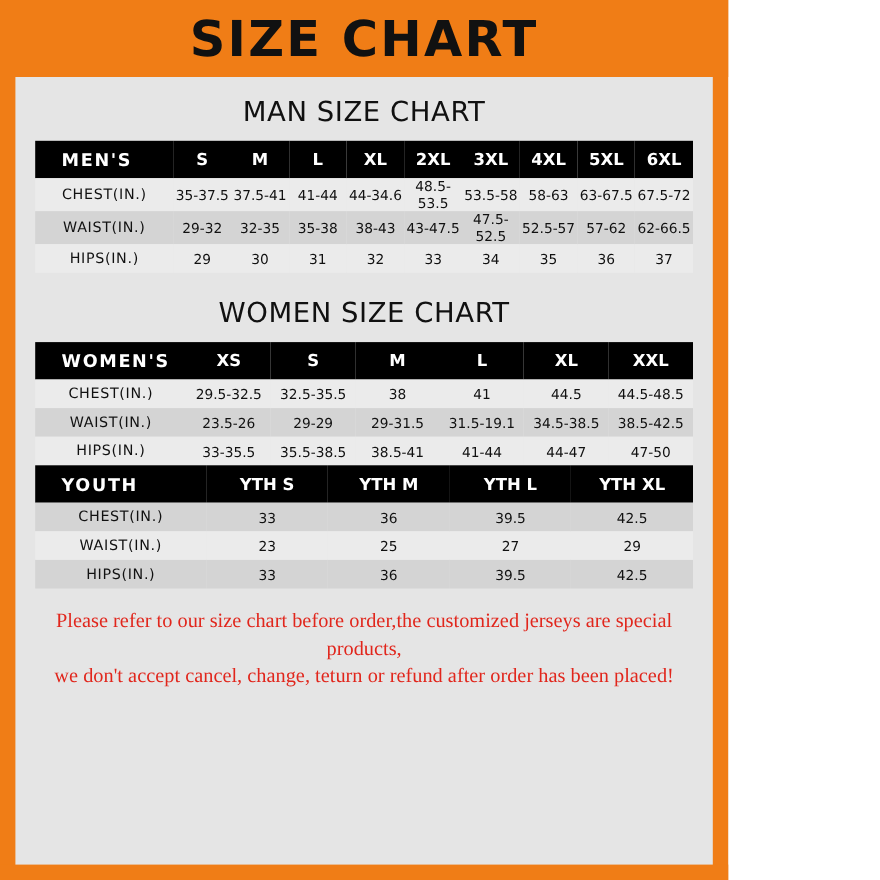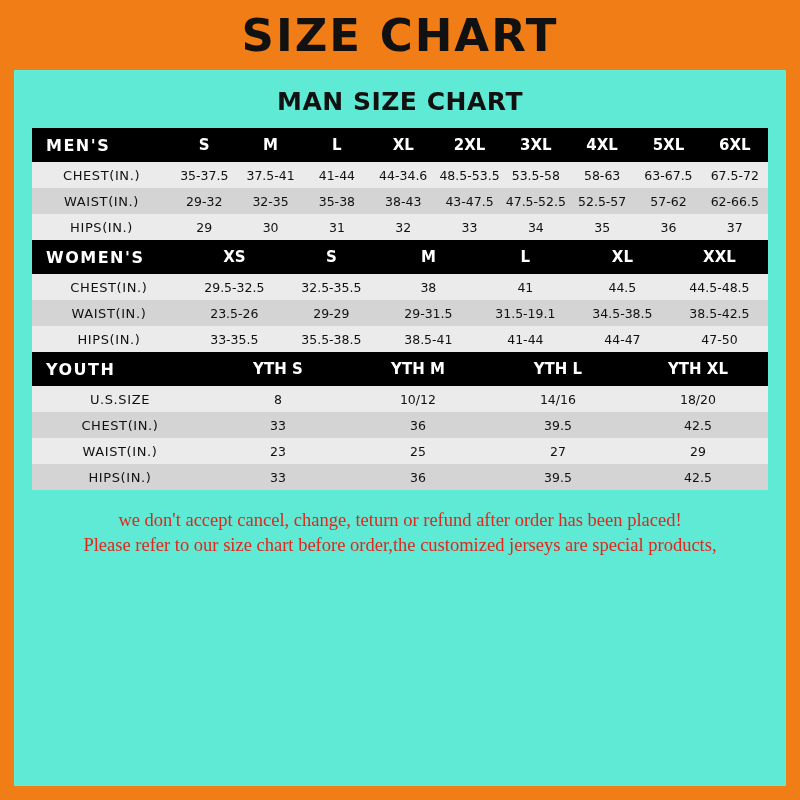--- a/index.html
+++ b/index.html
@@ -8,26 +8,26 @@
   }
   body {
     width: 800px;
     height: 800px;
     background: #ffffff;
     font-family: "Liberation Sans", sans-serif;
     overflow: hidden;
   }
   .page {
     position: relative;
-    width: 800px;
+    width: 662px;
     height: 800px;
     box-sizing: border-box;
     border-left: 14px solid #f07d16;
     border-right: 14px solid #f07d16;
-    background: #5eead4;
+    background: #e5e5e5;
   }
   .header-banner {
     background: #f07d16;
     height: 70px;
     display: flex;
     align-items: center;
     justify-content: center;
     margin: 0 -14px;
   }
   .header-banner .title {
@@ -37,21 +37,21 @@
     letter-spacing: 2px;
     color: #111111;
     line-height: 1;
   }
   .content {
     padding: 0 18px;
   }
   .section-title {
     text-align: center;
     font-family: "DejaVu Sans", sans-serif;
-    font-weight: bold;
+    font-weight: normal;
     font-size: 25px;
     color: #111111;
     letter-spacing: 0.5px;
   }
   .st-man { margin-top: 17px; margin-bottom: 12px; }
   .st-women { margin-top: 22px; margin-bottom: 12px; }
   .st-youth { margin-top: 24px; margin-bottom: 12px; }
 
   table.size-table {
     width: 100%;
@@ -74,21 +74,21 @@
     height: 34px;
   }
   table.size-table thead th {
     color: #ffffff;
     font-weight: bold;
     font-size: 15px;
     height: 34px;
   }
   table.size-table thead th.label-col {
     text-align: left;
-    padding-left: 14px;
+    padding-left: 24px;
     letter-spacing: 1.5px;
     font-size: 16px;
   }
   
   table.size-table tbody tr.rowA { background: #ebebeb; }
   table.size-table tbody tr.rowB { background: #d4d4d4; }
   table.size-table tbody td.label-col {
     text-align: center;
     letter-spacing: 0.6px;
     font-size: 13px;
@@ -178,20 +178,21 @@
           <td>32</td>
           <td>33</td>
           <td>34</td>
           <td>35</td>
           <td>36</td>
           <td>37</td>
         </tr>
       </tbody>
     </table>
 
+    <div class="section-title st-women">WOMEN SIZE CHART</div>
     <table class="size-table women-tbl">
       <thead>
         <tr>
           <th class="label-col">WOMEN'S</th>
           <th>XS</th>
           <th>S</th>
           <th>M</th>
           <th>L</th>
           <th>XL</th>
           <th>XXL</th>
@@ -232,27 +233,20 @@
       <thead>
         <tr>
           <th class="label-col">YOUTH</th>
           <th>YTH S</th>
           <th>YTH M</th>
           <th>YTH L</th>
           <th>YTH XL</th>
         </tr>
       </thead>
       <tbody>
-        <tr class="rowA">
-          <td class="label-col">U.S.SIZE</td>
-          <td>8</td>
-          <td>10/12</td>
-          <td>14/16</td>
-          <td>18/20</td>
-        </tr>
         <tr class="rowB">
           <td class="label-col">CHEST(IN.)</td>
           <td>33</td>
           <td>36</td>
           <td>39.5</td>
           <td>42.5</td>
         </tr>
         <tr class="rowA">
           <td class="label-col">WAIST(IN.)</td>
           <td>23</td>
@@ -264,20 +258,20 @@
           <td class="label-col">HIPS(IN.)</td>
           <td>33</td>
           <td>36</td>
           <td>39.5</td>
           <td>42.5</td>
         </tr>
       </tbody>
     </table>
 
     <div class="footer-note">
+      <span class="line">Please refer to our size chart before order,the customized jerseys are special products,</span>
       <span class="line">we don't accept cancel, change, teturn or refund after order has been placed!</span>
-      <span class="line">Please refer to our size chart before order,the customized jerseys are special products,</span>
     </div>
 
   </div>
 
   <div class="bottom-strip"></div>
 </div>
 
 </body></html>

